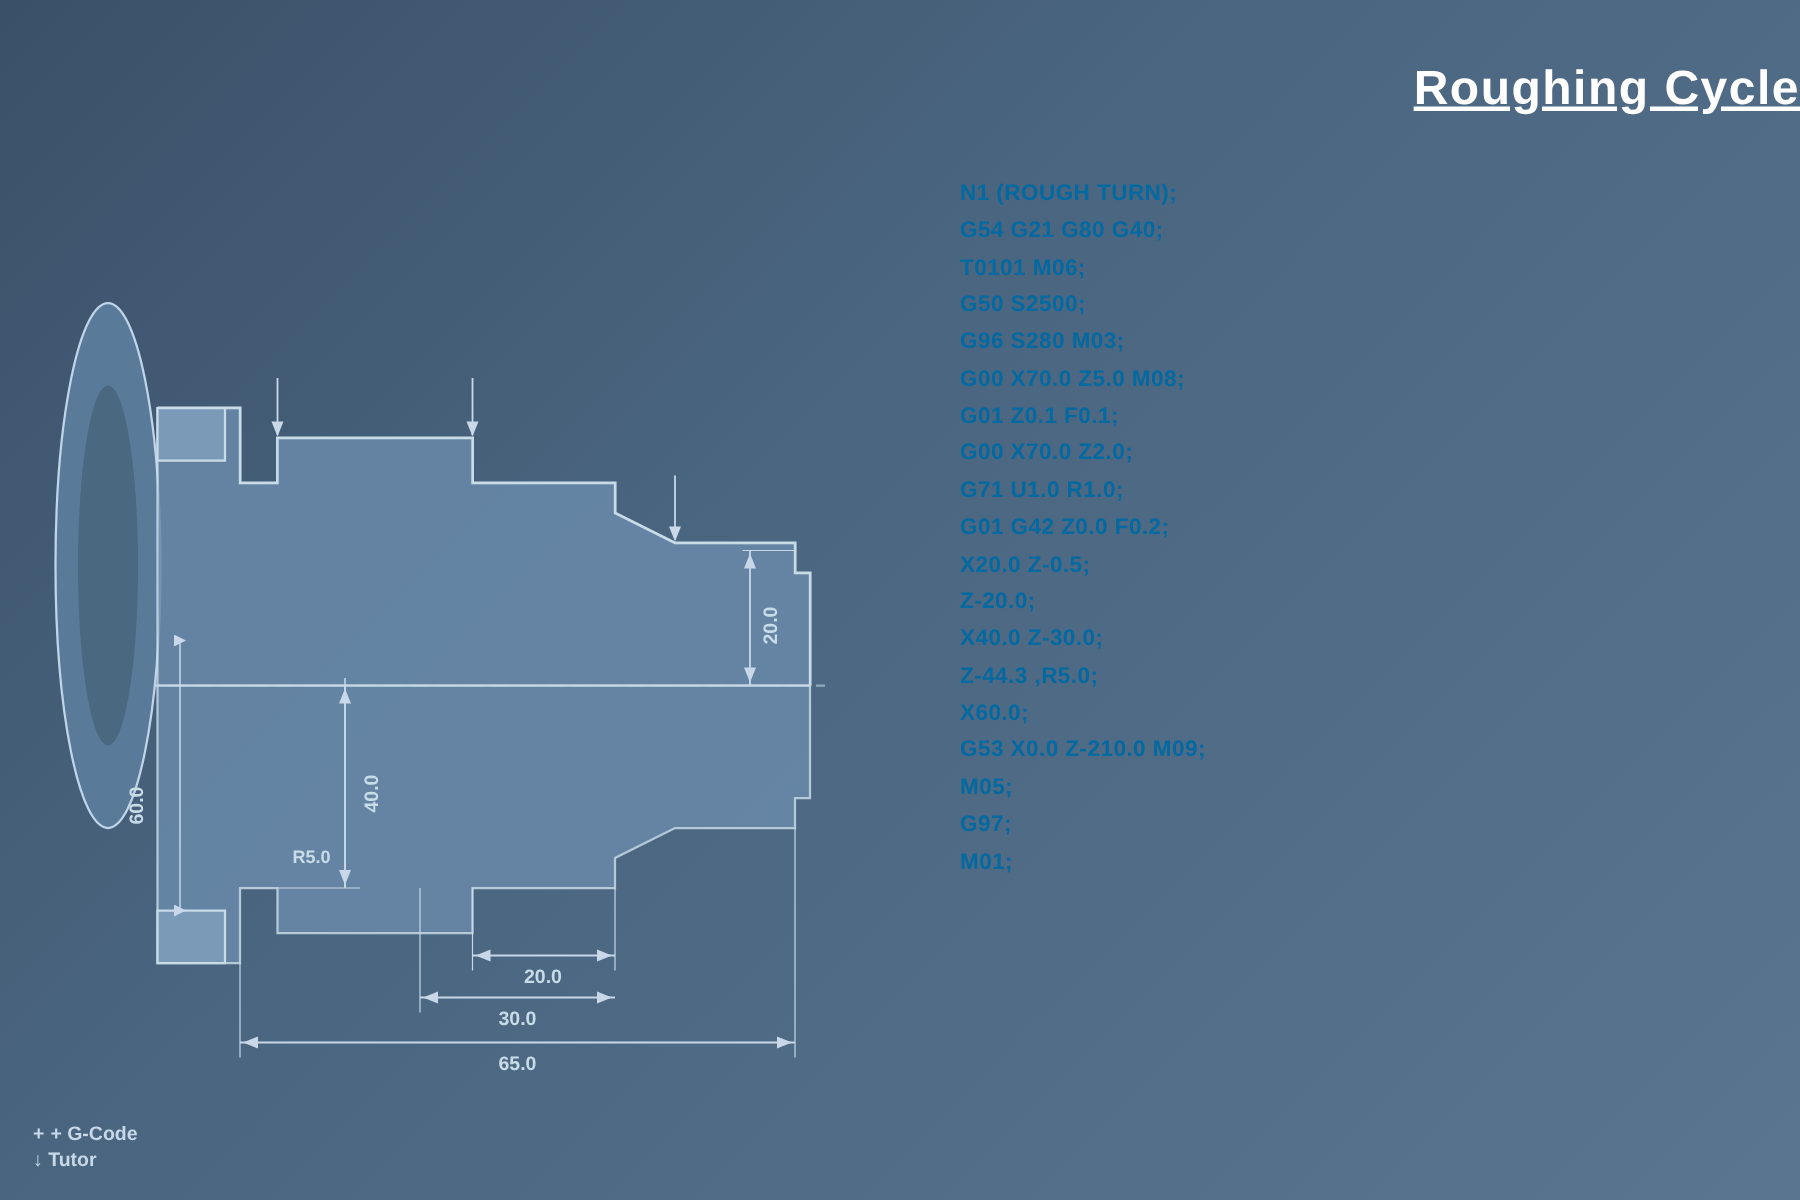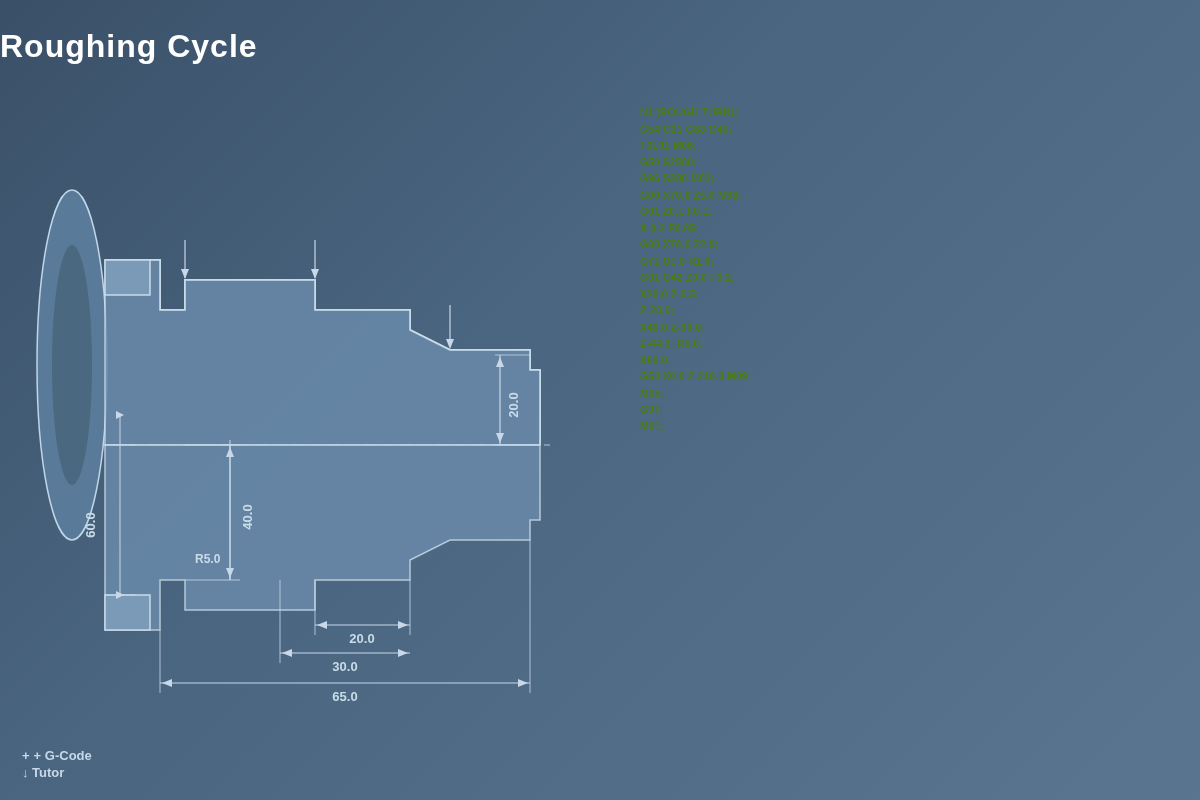--- a/index.html
+++ b/index.html
@@ -6,26 +6,27 @@
     body {
       width: 1200px;
       height: 800px;
       background: linear-gradient(135deg, #3a5068 0%, #4a6580 40%, #5a7590 100%);
       font-family: 'Arial', sans-serif;
       overflow: hidden;
       position: relative;
     }
 
     #title {
-      text-align: left;
+      text-align: right;
       color: #ffffff;
       font-size: 32px;
       font-weight: bold;
-      padding-top: 28px;
+      padding-top: 40px;
       letter-spacing: 1px;
+      text-decoration: underline;
     }
 
     #main-content {
       display: flex;
       flex-direction: row;
       align-items: flex-start;
       padding: 20px 30px 20px 20px;
       height: calc(100% - 80px);
     }
 
@@ -46,22 +47,22 @@
       flex: 1;
       padding-left: 40px;
       padding-top: 20px;
     }
 
     #gcode-list {
       list-style: none;
     }
 
     #gcode-list li {
-      color: #4d7c0f;
-      font-size: 10px;
+      color: #0369a1;
+      font-size: 15px;
       font-family: 'Arial', sans-serif;
       font-weight: bold;
       line-height: 1.65;
       letter-spacing: 0.3px;
     }
 
     
     #logo {
       position: absolute;
       bottom: 18px;
@@ -228,21 +229,20 @@
 
   <div id="gcode-panel">
     <ul id="gcode-list">
     <li>N1 (ROUGH TURN);</li>
         <li>G54 G21 G80 G40;</li>
         <li>T0101 M06;</li>
         <li>G50 S2500;</li>
         <li>G96 S280 M03;</li>
         <li>G00 X70.0 Z5.0 M08;</li>
         <li>G01 Z0.1 F0.1;</li>
-        <li>X-0.2 F0.05;</li>
         <li>G00 X70.0 Z2.0;</li>
         <li>G71 U1.0 R1.0;</li>
         <li>G01 G42 Z0.0 F0.2;</li>
         <li>X20.0 Z-0.5;</li>
         <li>Z-20.0;</li>
         <li>X40.0 Z-30.0;</li>
         <li>Z-44.3 ,R5.0;</li>
         <li>X60.0;</li>
         <li>G53 X0.0 Z-210.0 M09;</li>
         <li>M05;</li>

